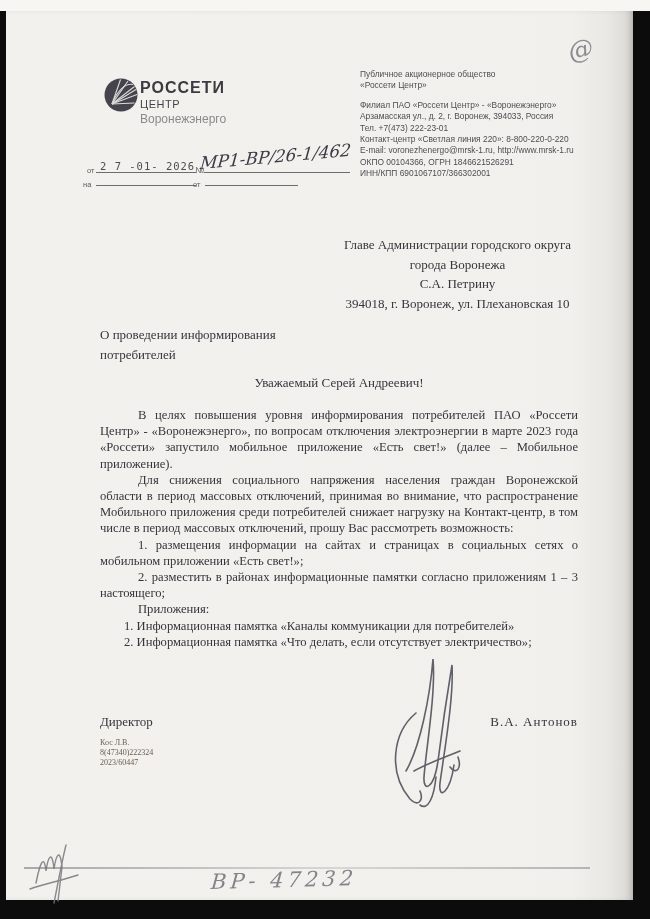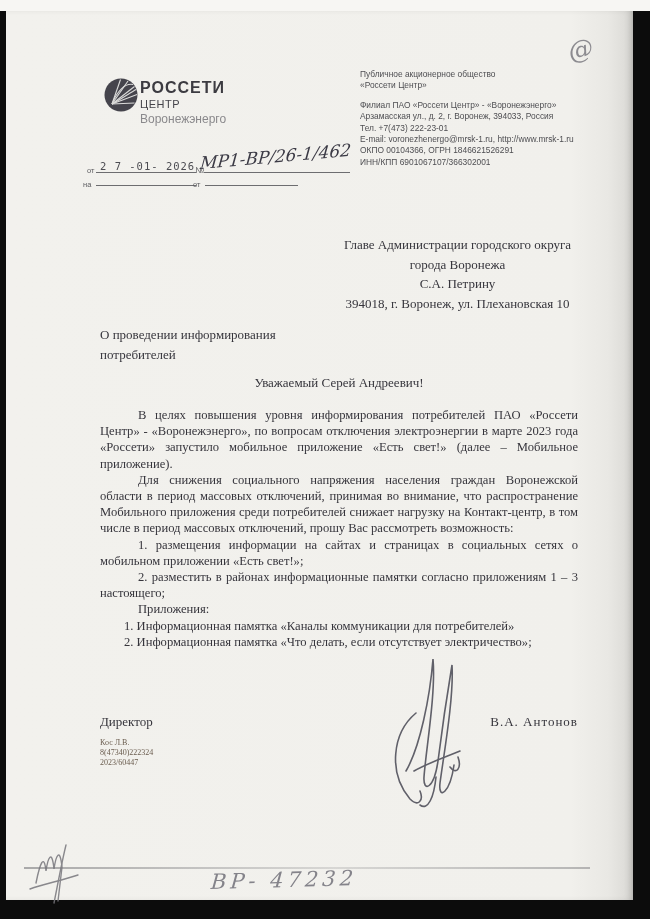--- a/index.html
+++ b/index.html
@@ -138,20 +138,21 @@
   <div class="logo-brand">РОССЕТИ</div>
   <div class="logo-division">ЦЕНТР</div>
   <div class="logo-branch">Воронежэнерго</div>
 
   <div class="company-block">
     <div>Публичное акционерное общество</div>
     <div>«Россети Центр»</div>
     <div class="gap">Филиал ПАО «Россети Центр» - «Воронежэнерго»</div>
     <div>Арзамасская ул., д. 2, г. Воронеж, 394033, Россия</div>
     <div>Тел. +7(473) 222-23-01</div>
+    <div>Контакт-центр «Светлая линия 220»: 8-800-220-0-220</div>
     <div>E-mail: voronezhenergo@mrsk-1.ru, http://www.mrsk-1.ru</div>
     <div>ОКПО 00104366, ОГРН 1846621526291</div>
     <div>ИНН/КПП 6901067107/366302001</div>
   </div>
 
   <div class="abs reg-label" style="left:81px;top:155px;">от</div>
   <div class="date-stamp">2 7 -01- 2026</div>
   <div class="abs reg-line" style="left:90px;top:146px;width:100px;height:15px;"></div>
   <div class="abs reg-label" style="left:189px;top:154px;font-size:8.5px;">№</div>
   <div class="abs reg-line" style="left:198px;top:146px;width:146px;height:15px;"></div>

